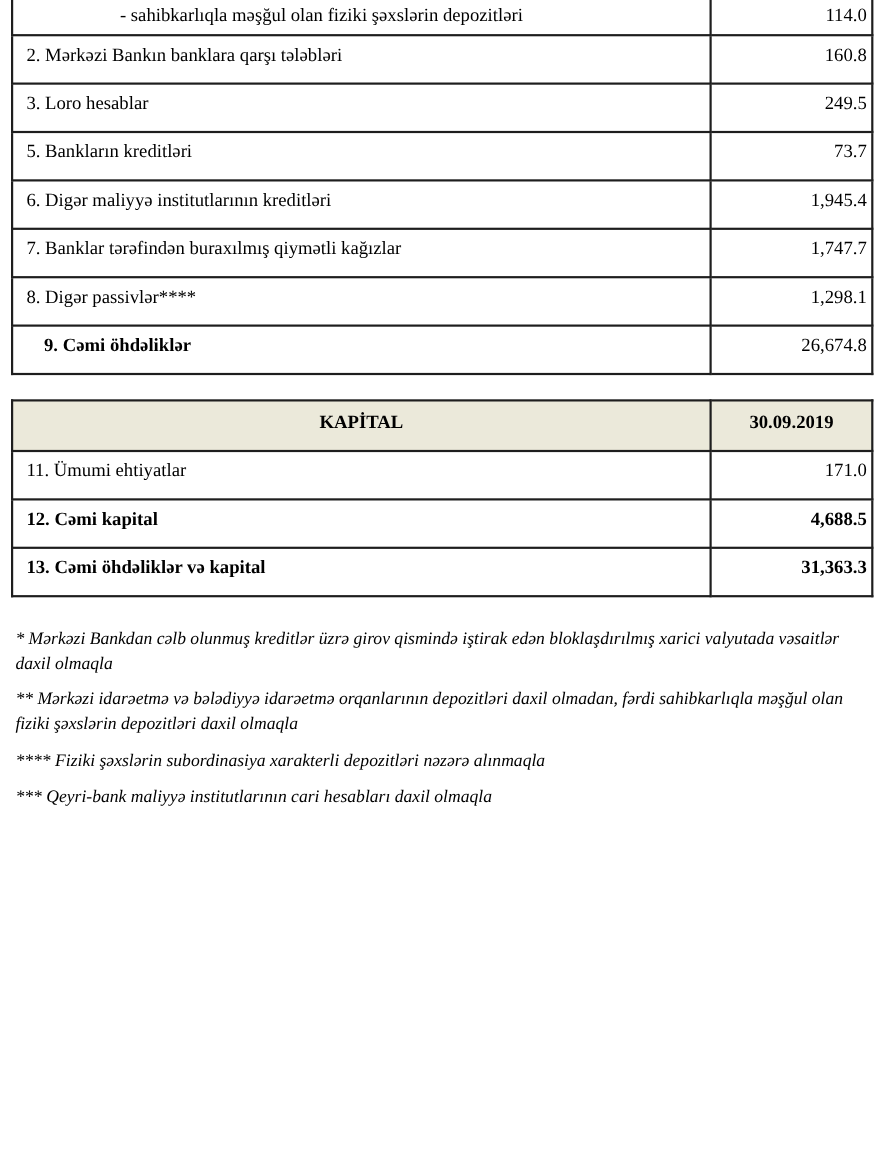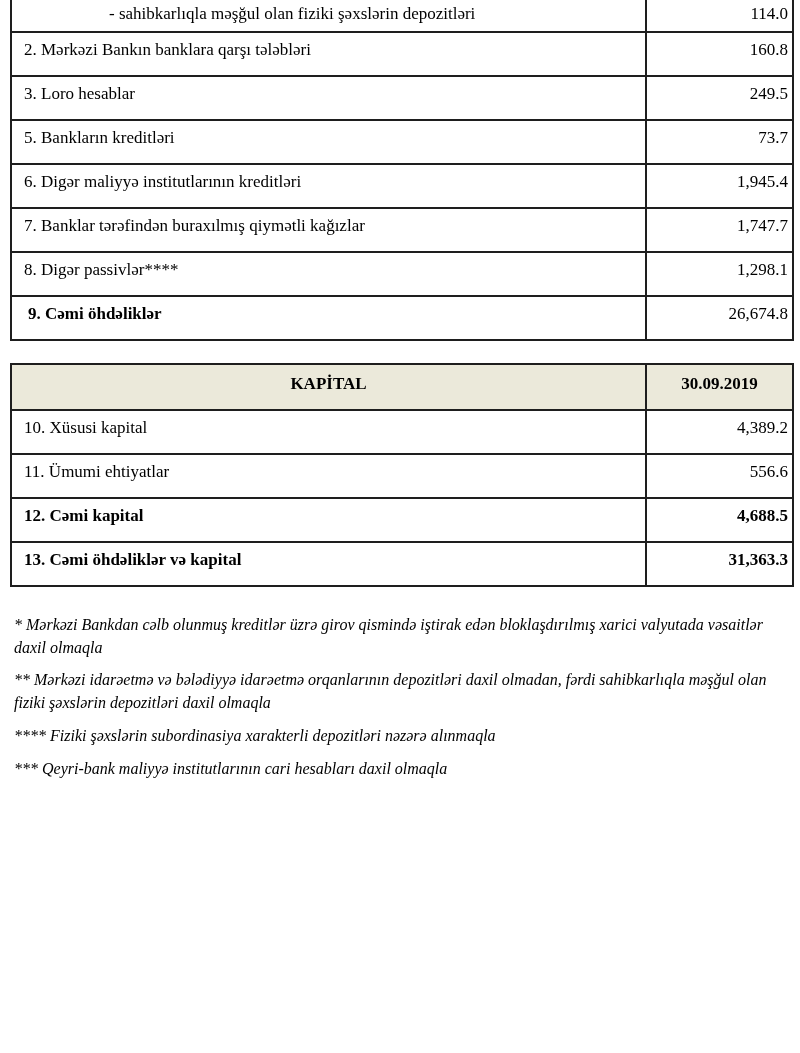--- a/index.html
+++ b/index.html
@@ -86,45 +86,41 @@
       </tr>
       <tr>
         <td class="label">7. Banklar tərəfindən buraxılmış qiymətli kağızlar</td>
         <td class="value">1,747.7</td>
       </tr>
       <tr>
         <td class="label">8. Digər passivlər****</td>
         <td class="value">1,298.1</td>
       </tr>
       <tr>
-        <td class="label bold" style="padding-left:16px;margin-top:48px;">9. Cəmi öhdəliklər</td>
+        <td class="label bold" style="padding-left:28px;margin-top:48px;">9. Cəmi öhdəliklər</td>
         <td class="value">26,674.8</td>
       </tr>
     </tbody>
   </table>
 
   <table class="fin-table table-capital">
     <colgroup>
         <col style="width:635px">
         <col style="width:147px">
       </colgroup>
     <thead>
       <tr class="header-row">
         <th>KAPİTAL</th>
         <th>30.09.2019</th>
       </tr>
     </thead>
     <tbody>
       <tr>
-        <td class="label">10. Xüsusi kapital</td>
-        <td class="value">4,389.2</td>
-      </tr>
-      <tr>
         <td class="label">11. Ümumi ehtiyatlar</td>
-        <td class="value">556.6</td>
+        <td class="value">171.0</td>
       </tr>
       <tr>
         <td class="label bold">12. Cəmi kapital</td>
         <td class="value bold">4,688.5</td>
       </tr>
       <tr>
         <td class="label bold">13. Cəmi öhdəliklər və kapital</td>
         <td class="value bold">31,363.3</td>
       </tr>
     </tbody>

